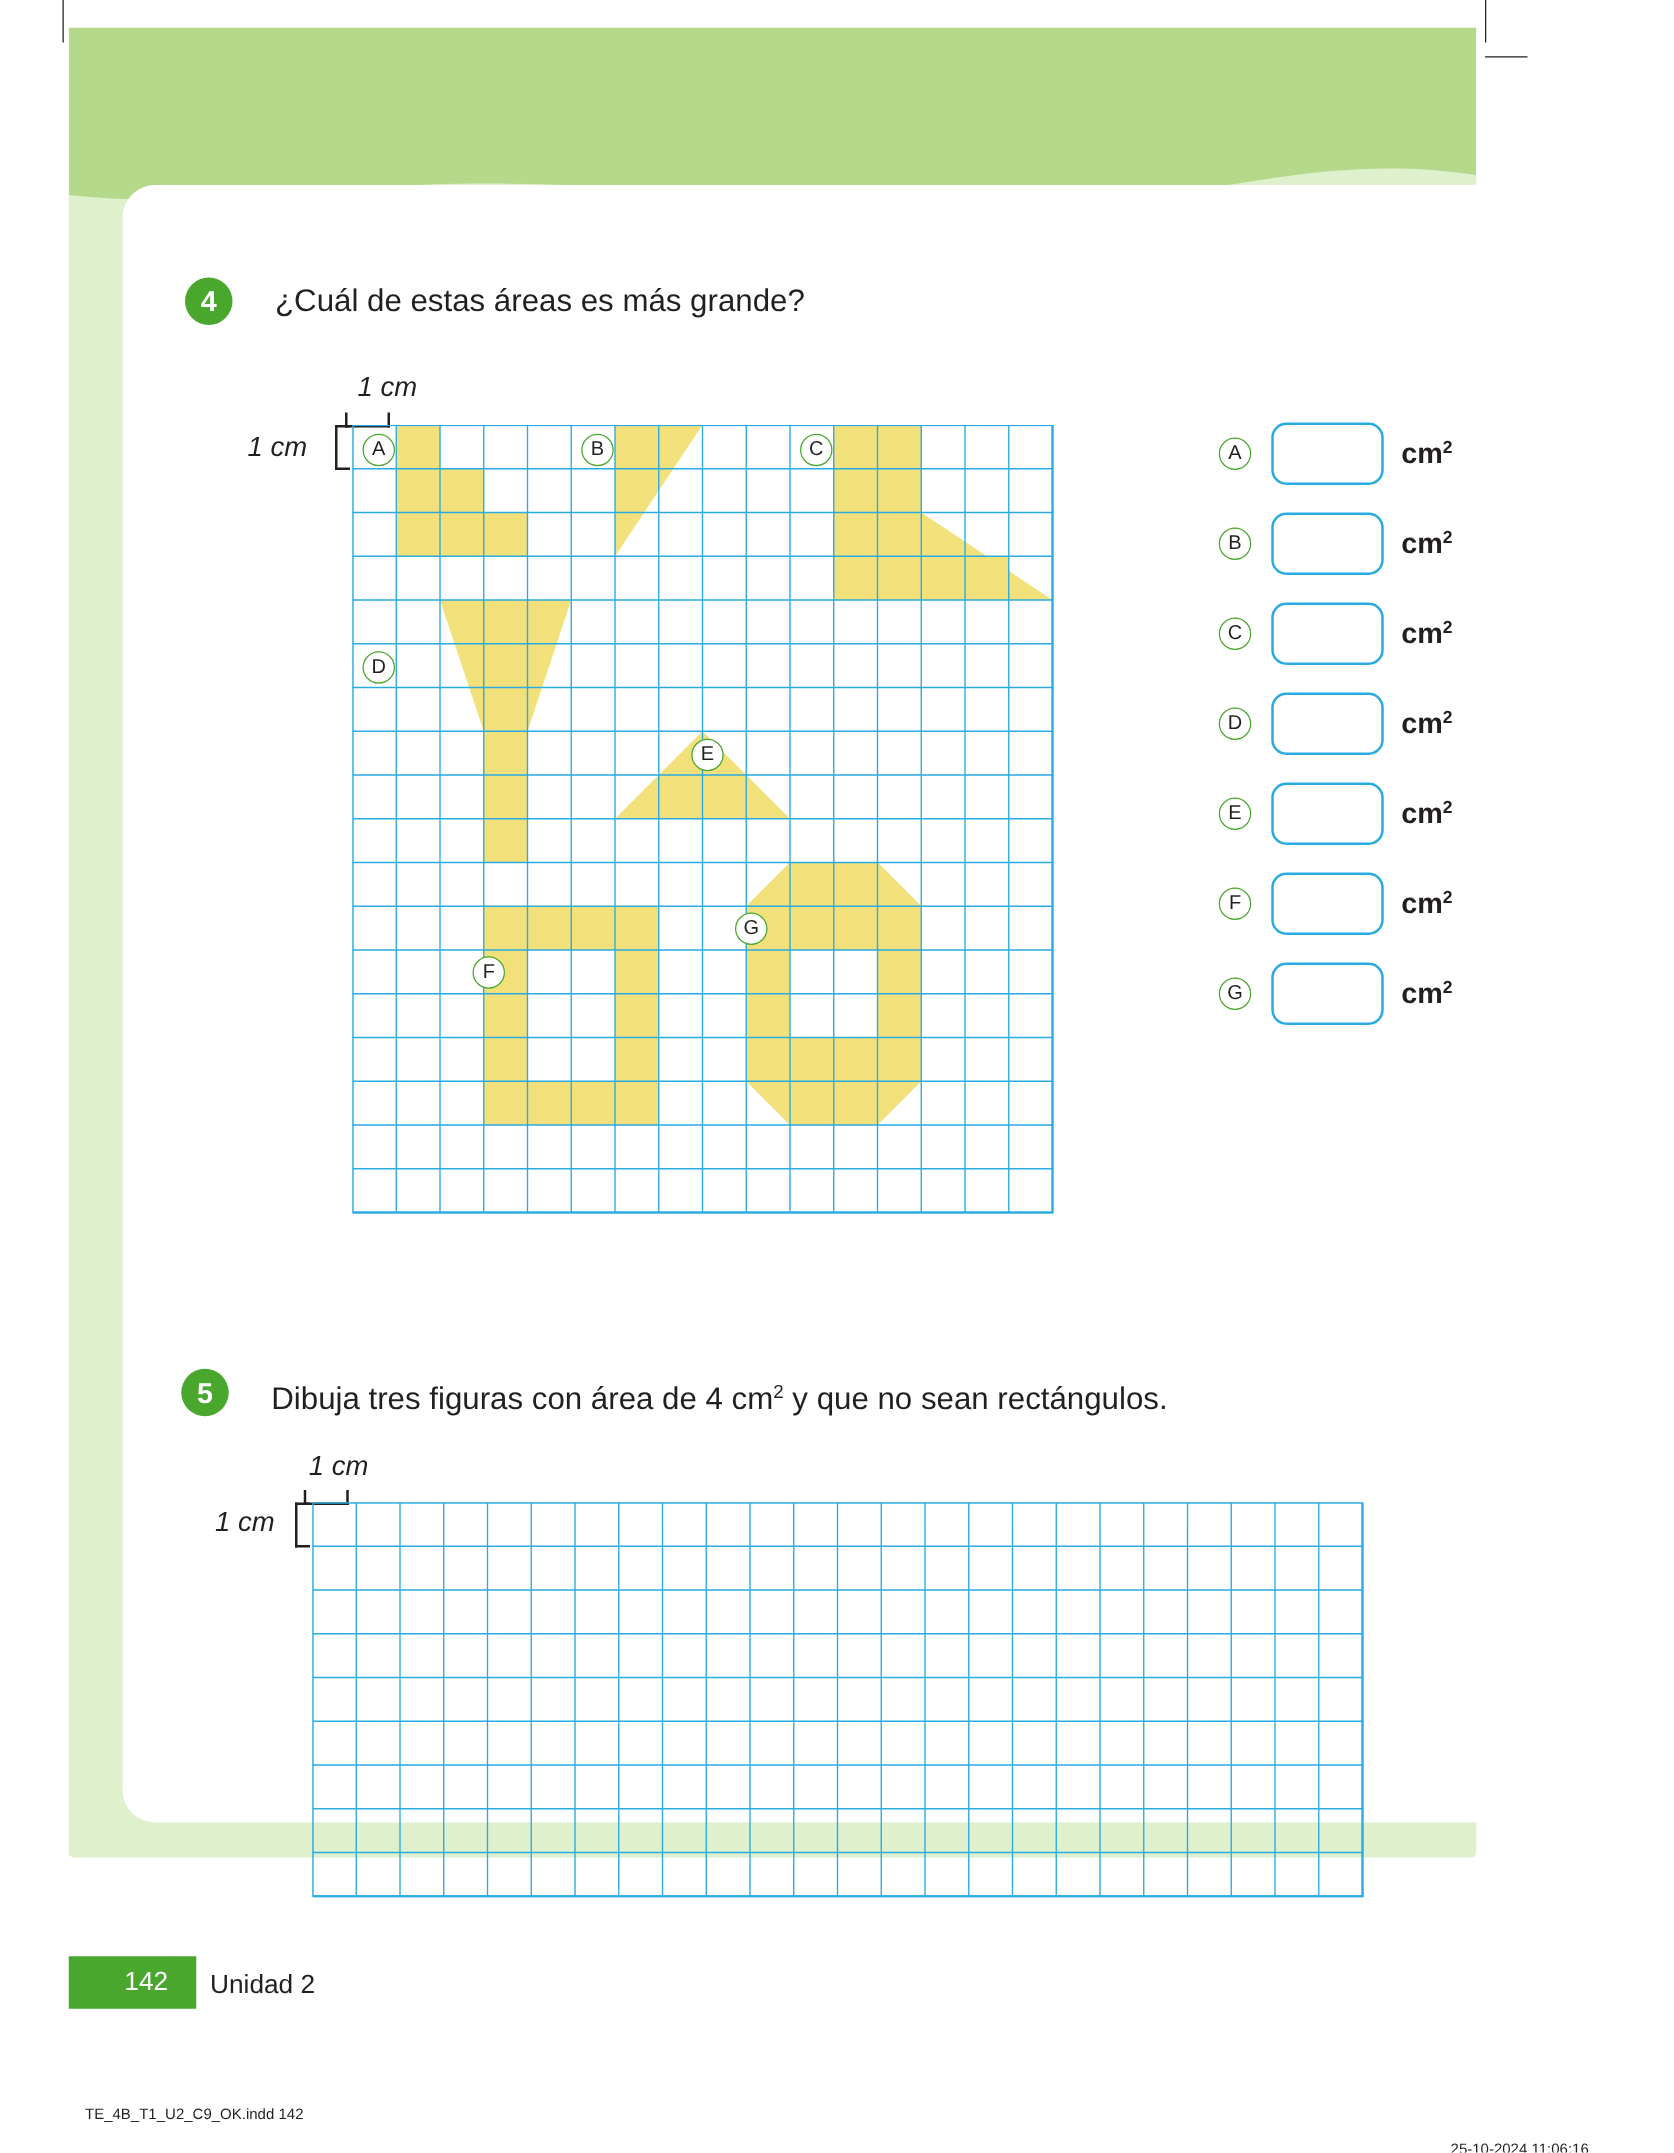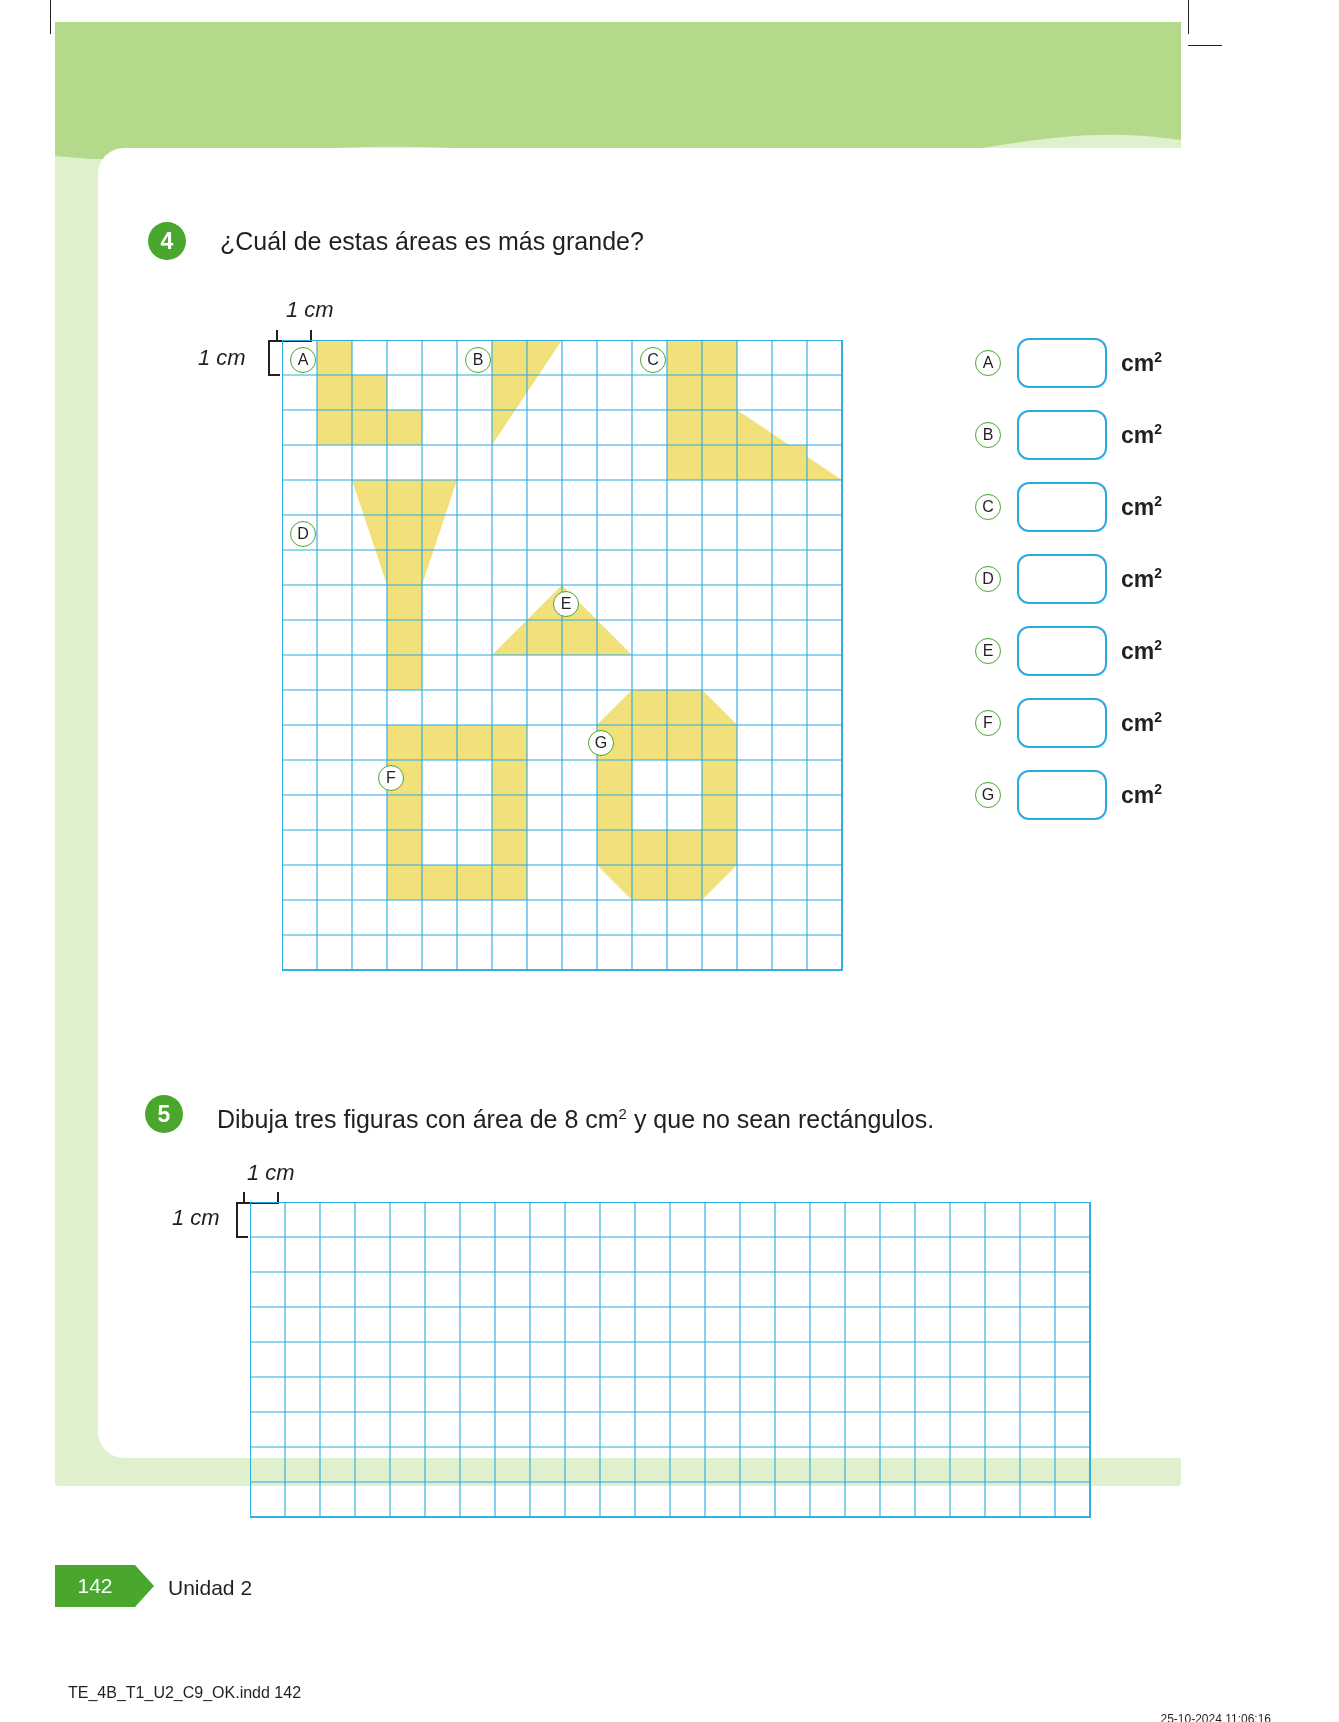--- a/index.html
+++ b/index.html
@@ -161,20 +161,21 @@
     left: 55px;
     top: 1565px;
     width: 80px;
     height: 42px;
     background: #4aa72e;
     color: #ffffff;
     font-size: 21px;
     display: flex;
     align-items: center;
     justify-content: center;
+    padding-left: 22px;
   }
   .footer-arrow {
     position: absolute;
     left: 135px;
     top: 1565px;
     width: 0;
     height: 0;
     border-top: 21px solid transparent;
     border-bottom: 21px solid transparent;
     border-left: 19px solid #4aa72e;
@@ -183,21 +184,21 @@
     position: absolute;
     left: 168px;
     top: 1576px;
     font-size: 21px;
     color: #231f20;
   }
   .meta-left {
     position: absolute;
     left: 68px;
     top: 1684px;
-    font-size: 16px;
+    font-size: 12px;
     color: #231f20;
   }
   .meta-right {
     position: absolute;
     right: 68px;
     top: 1684px;
     font-size: 12px;
     color: #231f20;
     margin-top: 28px;
   }
@@ -306,21 +307,21 @@
   </div>
   <div class="answer-row">
     <div class="answer-badge">G</div>
     <div class="answer-box"></div>
     <div class="answer-unit"><span>cm</span><sup>2</sup></div>
   </div>
 </div>
 
 <div class="ex" style="left:145px;top:1095px;">
   <div class="ex-num">5</div>
-  <div class="ex-text"><span>Dibuja tres figuras con área de 8 cm</span><sup>2</sup><span> y que no sean rectángulos.</span></div>
+  <div class="ex-text"><span>Dibuja tres figuras con área de 4 cm</span><sup>2</sup><span> y que no sean rectángulos.</span></div>
 </div>
 
 <div class="cmlabel" style="left:247px;top:1160px;">1 cm</div>
 <div class="cmlabel" style="left:172px;top:1205px;">1 cm</div>
 <div class="tick" style="left:243px;top:1192px;width:32px;height:10px;border-top:none;"></div>
 <div class="tick" style="left:236px;top:1202px;width:10px;height:32px;border-right:none;"></div>
 
 <div class="grid-wrap" style="left:250px;top:1202px;">
   <svg class="grid-svg" width="900" height="350" viewBox="0 0 900 350">
     <g stroke="#29abe2" stroke-width="1.1" fill="none">

